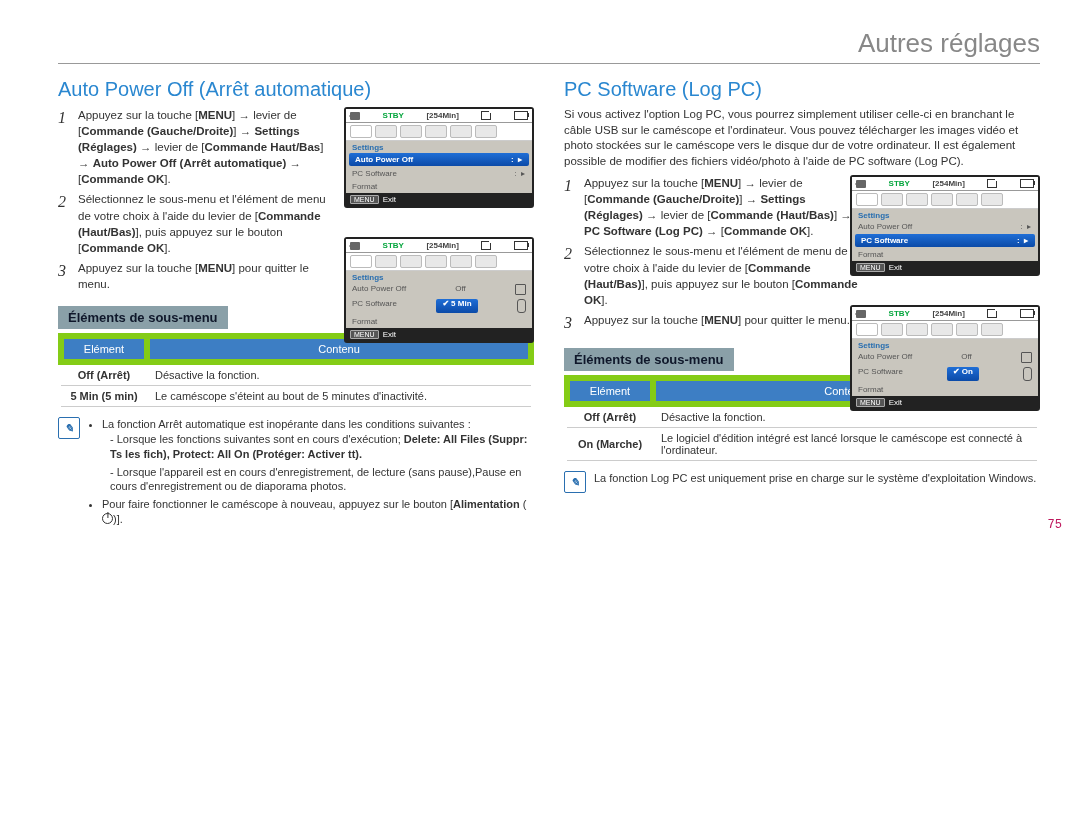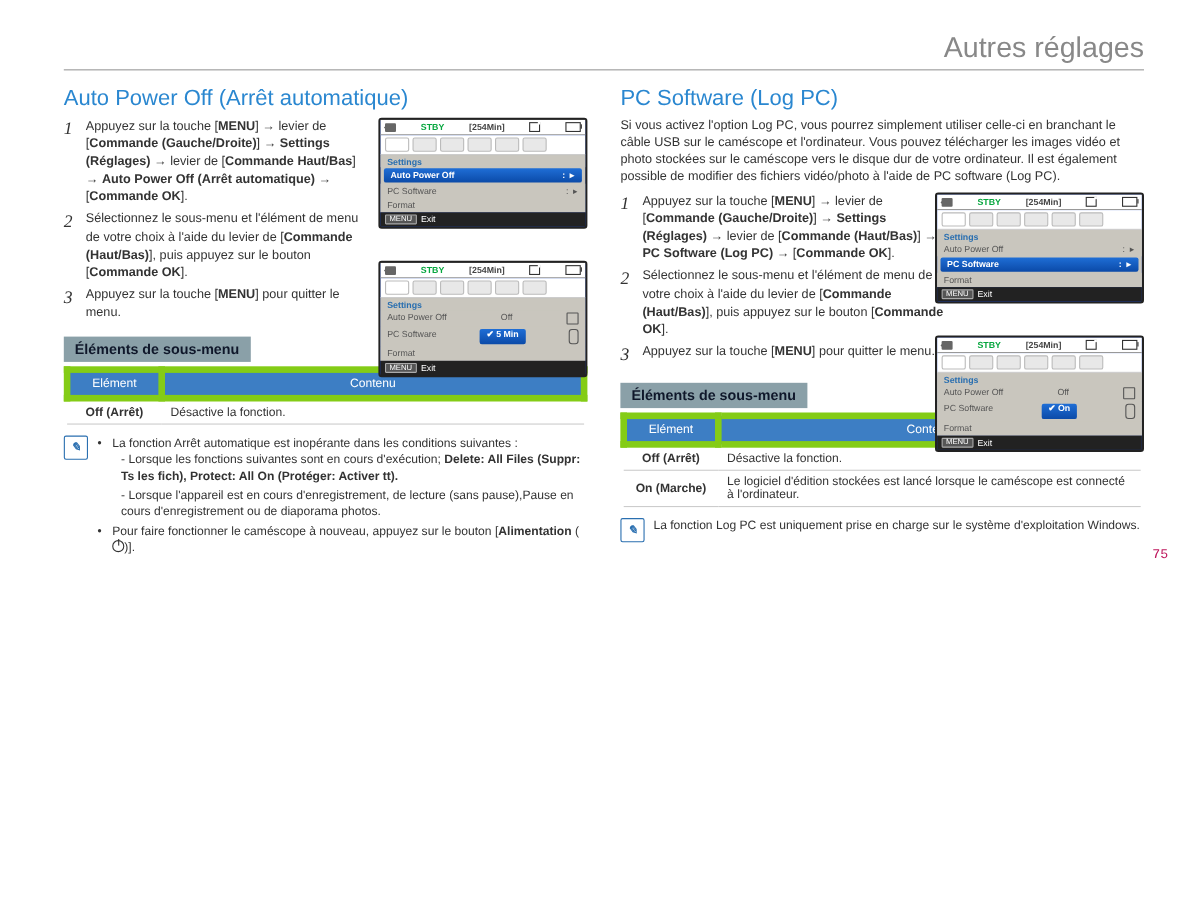--- a/index.html
+++ b/index.html
@@ -289,20 +289,24 @@
       <table class="submenu">
         <tbody>
             <tr>
           <th>Elément</th>
           <th>Contenu</th>
         </tr>
         <tr>
           <td class="k">Off (Arrêt)</td>
           <td>Désactive la fonction.</td>
         </tr>
+        <tr>
+          <td class="k">5 Min (5 min)</td>
+          <td>Le caméscope s'éteint au bout de 5 minutes d'inactivité.</td>
+        </tr>
       </tbody>
         </table>
 
       <div class="note-row">
         <div class="note-icon">✎</div>
         <div class="note-body">
           <ul>
             <li><span>La fonction Arrêt automatique est inopérante dans les conditions suivantes :</span>
               <ul class="dash">
                 <li><span>Lorsque les fonctions suivantes sont en cours d'exécution;</span> <b>Delete: All Files (Suppr: Ts les fich), Protect: All On (Protéger: Activer tt).</b></li>
@@ -417,21 +421,21 @@
             <tr>
           <th>Elément</th>
           <th>Contenu</th>
         </tr>
         <tr>
           <td class="k">Off (Arrêt)</td>
           <td>Désactive la fonction.</td>
         </tr>
         <tr>
           <td class="k">On (Marche)</td>
-          <td>Le logiciel d'édition stockées est lancé lorsque le caméscope est connecté à l'ordinateur.</td>
+          <td>Le logiciel d'édition intégré est lancé lorsque le caméscope est connecté à l'ordinateur.</td>
         </tr>
       </tbody>
         </table>
 
       <div class="note-row">
         <div class="note-icon">✎</div>
         <div class="note-body">La fonction Log PC est uniquement prise en charge sur le système d'exploitation Windows.</div>
       </div>
     </div>
   </div>

